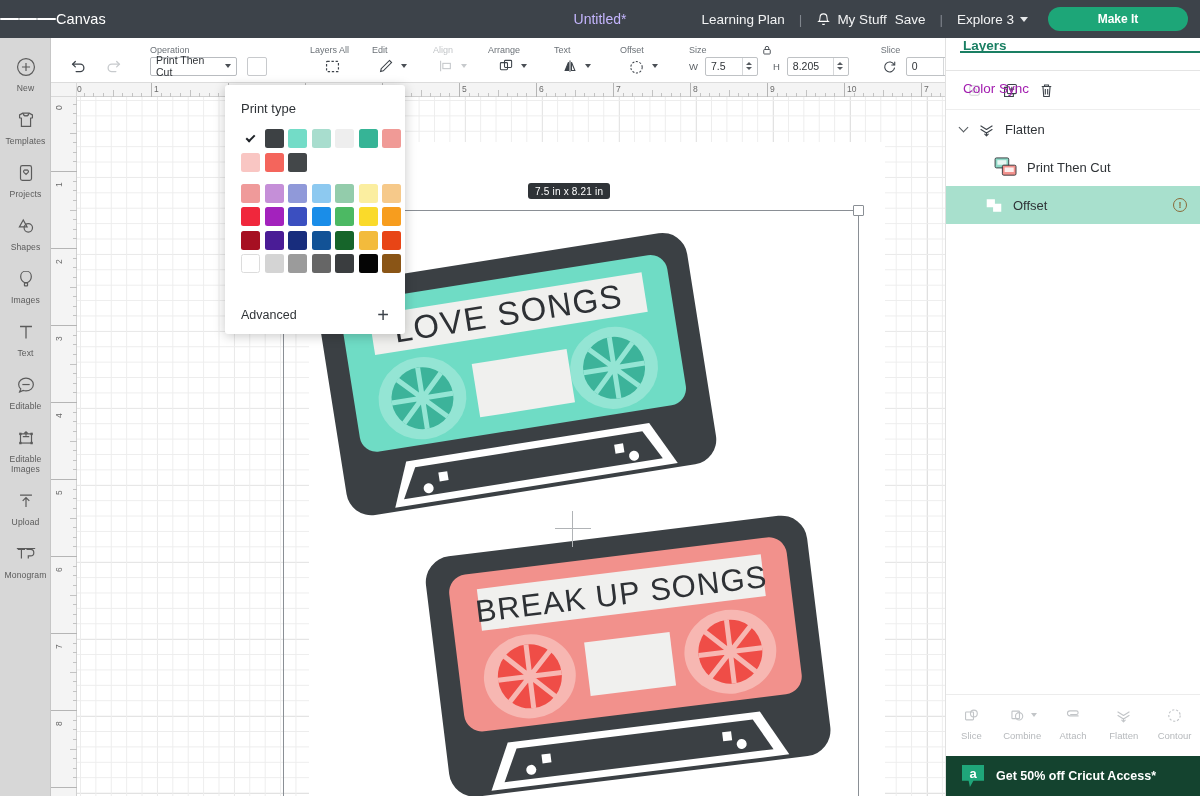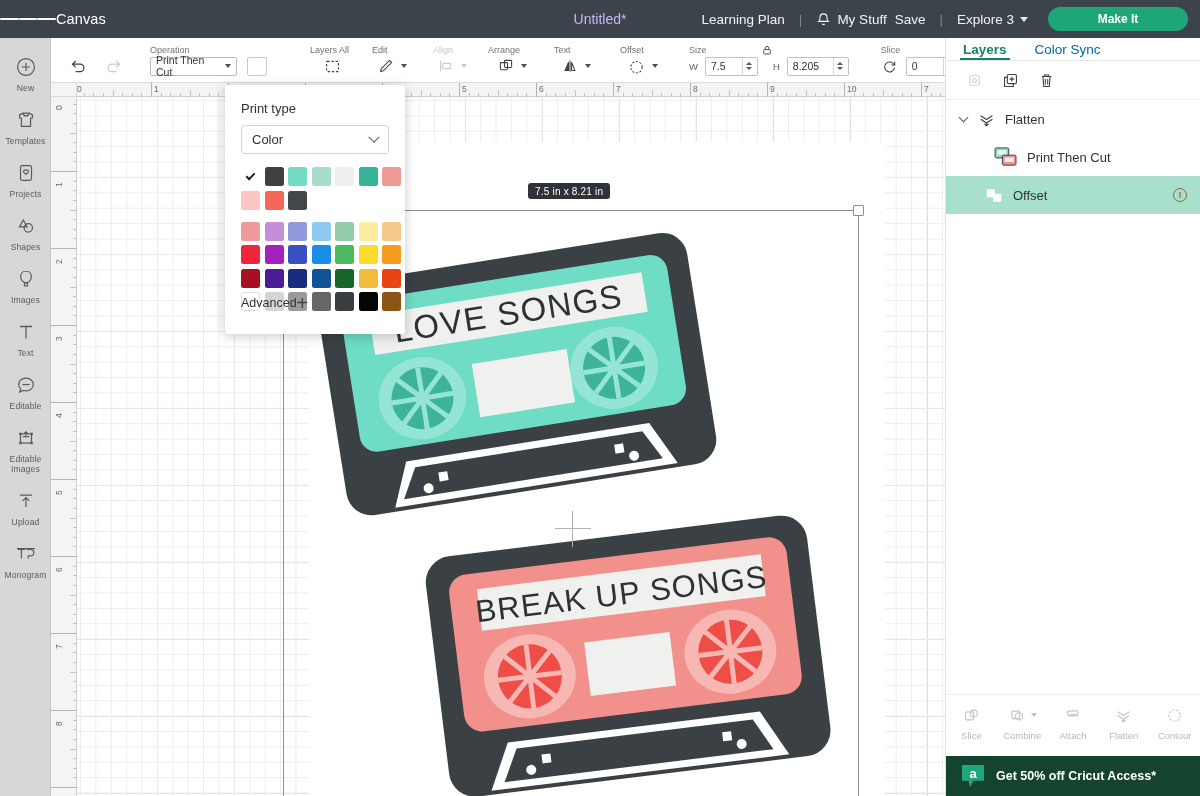--- a/index.html
+++ b/index.html
@@ -146,34 +146,34 @@
   }
   .chev { width:8px; height:8px; border-right:1.6px solid #5b6066; border-bottom:1.6px solid #5b6066; transform:rotate(45deg) translate(-2px,-2px); }
   .sw-grid { display:grid; grid-template-columns:repeat(7, 19px); gap:4.5px; }
   #sw-block-1 { margin-top:13px; }
   #sw-block-2 { margin-top:12px; }
   .sw { width:19px; height:19px; border-radius:2.5px; cursor:pointer; }
   .sw.check { background:#fff; display:flex; align-items:center; justify-content:center; }
   .sw.white-sw { border:1px solid #dcdcdc; }
   .chk { width:9px; height:5px; border-left:2px solid #1f2328; border-bottom:2px solid #1f2328; transform:rotate(-45deg); margin-top:-3px;}
   #pt-footer {
-    position:absolute; left:0; bottom:12px; width:180px; height:38px;
-    display:flex; align-items:center; 
+    position:absolute; left:0; bottom:0; width:180px; height:38px;
+    display:flex; align-items:center; justify-content:space-between;
     padding:0 16px;
   }
   #pt-adv { font-size:12.5px; color:#2f3337; cursor:pointer;}
   #pt-plus { font-size:20px; color:#3d434a; line-height:1; cursor:pointer; font-weight:300;}
 
   
   #right-panel {
     position:absolute; top:38px; right:0; width:255px; height:758px;
     background:#ffffff; border-left:1px solid #e1e1e1;
   }
-  #rp-tabs { display:flex; height:23px; border-bottom:1px solid #e4e4e4; padding-left:17px; gap:28px; }
-  .rp-tab { font-size:13.5px; color:#0369a1; display:flex; align-items:center; cursor:pointer; position:relative;}
+  #rp-tabs { display:flex; height:33px; border-bottom:1px solid #e4e4e4; padding-left:17px; gap:28px;flex-direction:column; }
+  .rp-tab { font-size:13.5px; color:#a21caf; display:flex; align-items:center; cursor:pointer; position:relative;}
   .rp-tab.active { color:#1a7f63; font-weight:600; }
   .rp-tab.active:after { content:""; position:absolute; left:-3px; right:-3px; bottom:0; height:2.5px; background:#1a7f63;}
   #rp-actions { height:39px; display:flex; align-items:center; gap:17px; padding-left:19px; border-bottom:1px solid #eeeeee;}
   .rp-act { color:#3d434a; cursor:pointer; display:flex; align-items:center;}
   .rp-act.dim { color:#d0d2d4; }
   .layer-row { display:flex; align-items:center; height:38px; padding-left:14px; cursor:pointer; font-size:13px; color:#2f3337;}
   .layer-row.group { padding-left:14px; }
   .layer-row.child { padding-left:48px; }
   .layer-row.sel { background:#a8e0cd; }
   .lr-chev { width:7px; height:7px; border-right:1.5px solid #53585d; border-bottom:1.5px solid #53585d; transform:rotate(45deg); margin-right:10px; margin-top:-3px;}
@@ -767,24 +767,20 @@
     <div class="handle h-tr"></div>
 
   </div>
 
   <div id="size-badge">7.5  in x 8.21  in</div>
 
 </div>
 
 <div id="printtype-panel">
   <div id="pt-title">Print type</div>
-  <div id="pt-select">
-    <span>Color</span>
-    <i class="chev"></i>
-  </div>
   <div class="sw-grid" id="sw-block-1">
       <div class="sw check">
         <div class="chk"></div>
       </div>
       <div class="sw" style="background: rgb(61, 65, 68);"></div>
       <div class="sw" style="background: rgb(115, 220, 199);"></div>
       <div class="sw" style="background: rgb(168, 221, 206);"></div>
       <div class="sw" style="background: rgb(238, 238, 238);"></div>
       <div class="sw" style="background: rgb(54, 180, 150);"></div>
       <div class="sw" style="background: rgb(240, 154, 150);"></div>

